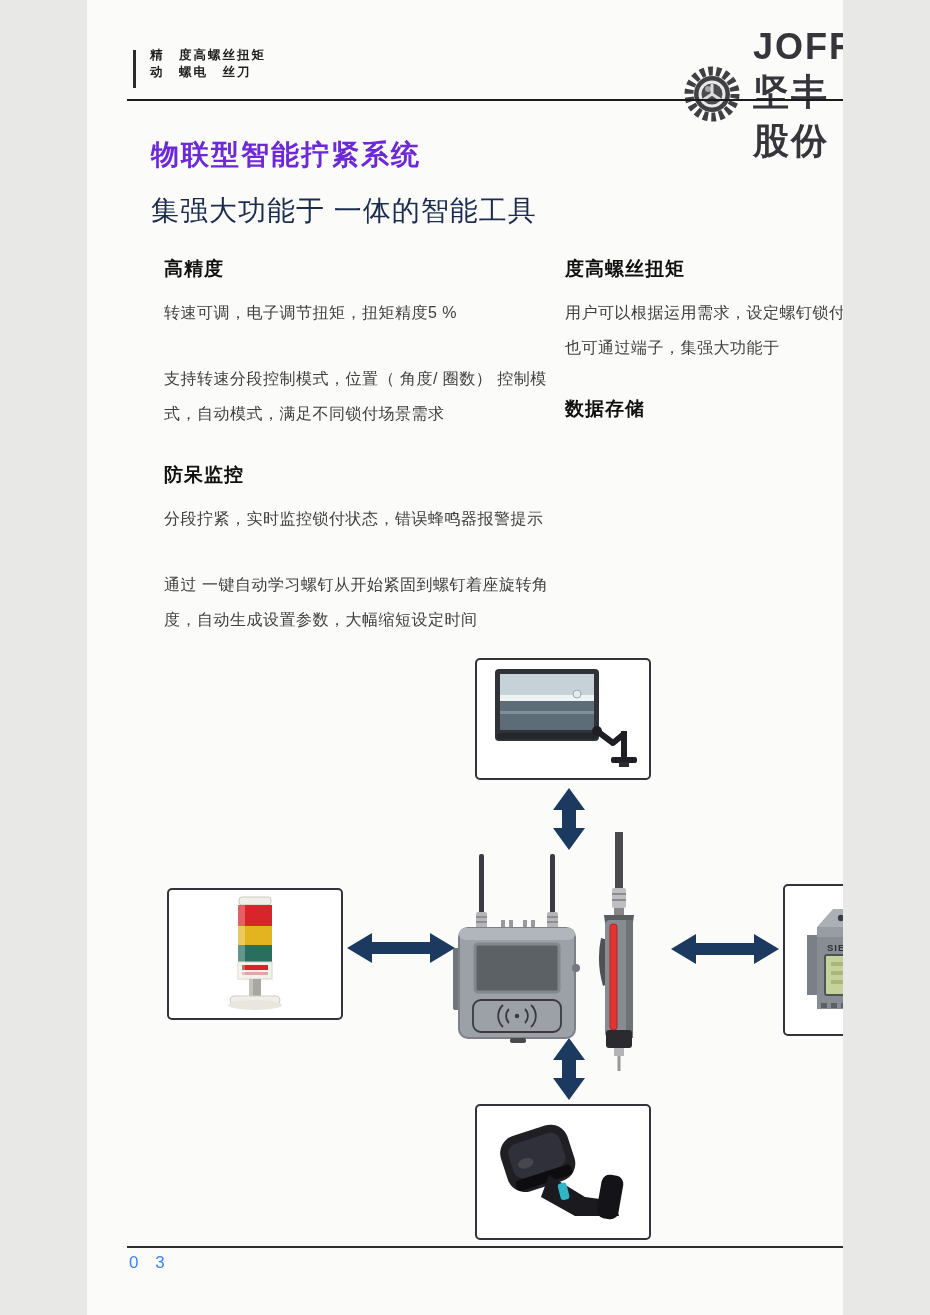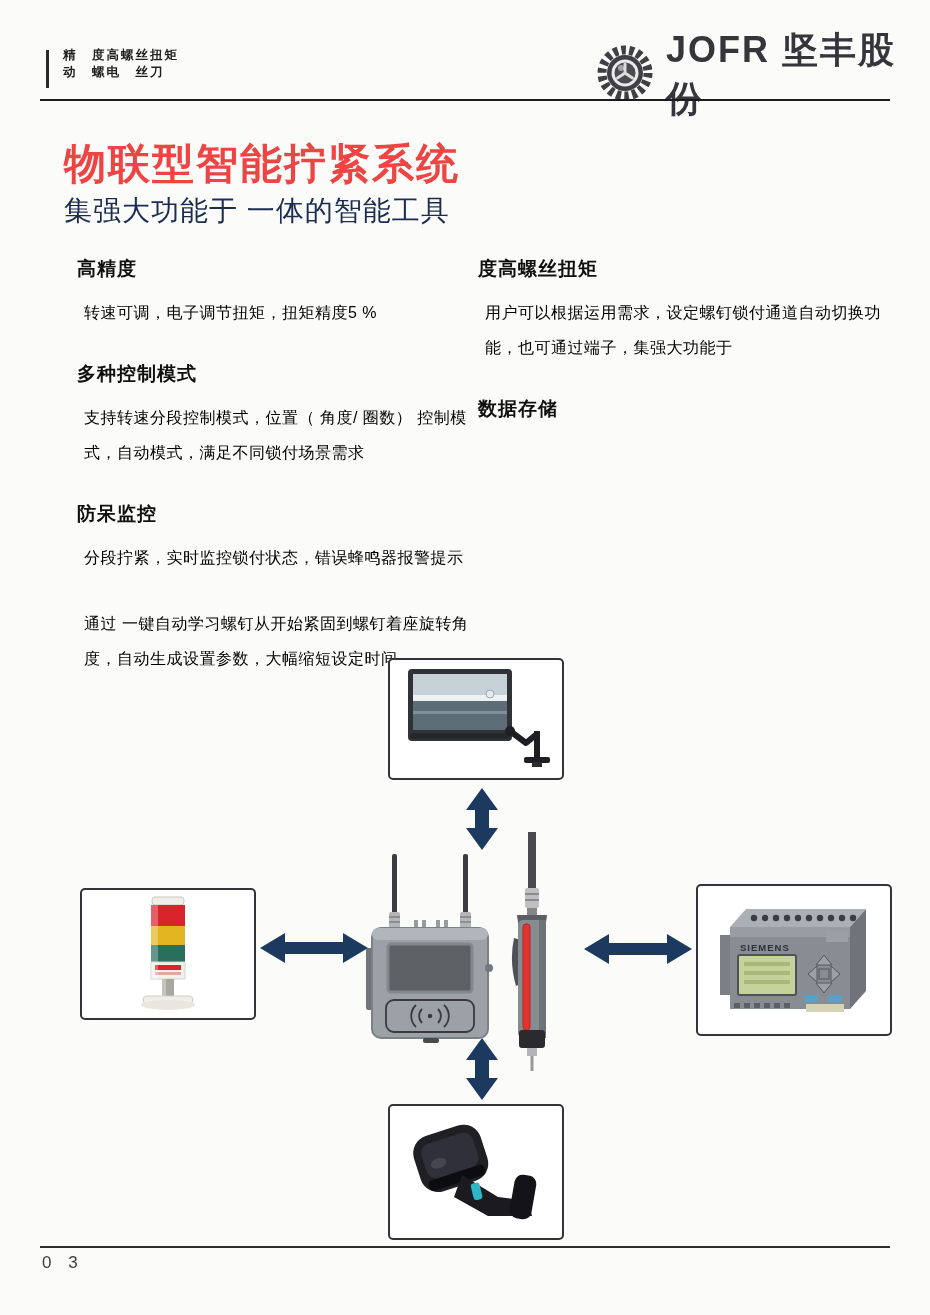--- a/index.html
+++ b/index.html
@@ -1,61 +1,61 @@
 <!DOCTYPE html>
 <html><head>
 <meta charset="utf-8">
 <style>
   html,body{margin:0;padding:0;background:#e8e8e6;}
   .page{
-    position:relative;width:930px;height:1315px;margin:0 auto;
+    position:relative;width:756px;height:1315px;margin:0 auto;
     background:#fbfbf9;overflow:hidden;
     font-family:"Liberation Sans","DejaVu Sans",sans-serif;
     color:#1a1a1a;
   }
   .abs{position:absolute;}
 
   
   .tag-bar{left:46px;top:50px;width:3px;height:38px;background:#2b2b2b;}
   .tagline{left:63px;top:47px;font-size:12.5px;font-weight:bold;line-height:17px;
            color:#1f1f1f;letter-spacing:2px;white-space:pre;}
   .logo{left:596px;top:26px;display:flex;align-items:center;gap:12px;}
   .logo-text{font-size:36px;font-weight:bold;color:#35353b;letter-spacing:2px;}
   .header-rule{left:40px;top:99px;width:850px;height:2px;background:#1b1b1b;}
 
   
-  .title{left:64px;top:136px;font-size:42px;font-weight:bold;color:#ef4444;letter-spacing:2px;}
+  .title{left:64px;top:136px;font-size:28px;font-weight:bold;color:#6d28d9;letter-spacing:2px;}
   .subtitle{left:64px;top:192px;font-size:28px;font-weight:500;color:#1b2c50;letter-spacing:1px;text-align:center;}
 
   
   .col{position:absolute;top:256px;}
   .col-left{left:77px;width:414px;}
   .col-right{left:478px;width:436px;}
   .feat{margin-bottom:31px;}
   .feat h3{margin:0 0 13px 0;font-size:19px;font-weight:bold;color:#101010;letter-spacing:1px;}
-  .feat p{margin:7px;font-size:16px;line-height:35px;color:#000000;letter-spacing:0.5px;}
+  .feat p{margin:0;font-size:16px;line-height:35px;color:#404040;letter-spacing:0.5px;}
 
   
   .node-box{position:absolute;background:#fff;border:2.5px solid #33333b;border-radius:5px;
             display:flex;align-items:center;justify-content:center;}
   .box-top{left:388px;top:658px;width:172px;height:118px;}
   .box-left{left:80px;top:888px;width:172px;height:128px;}
   .box-right{left:696px;top:884px;width:192px;height:148px;}
   .box-bottom{left:388px;top:1104px;width:172px;height:132px;}
   .controller{left:366px;top:850px;}
   .driver{left:510px;top:832px;}
   .arrow{position:absolute;}
   .arr-top{left:464px;top:788px;}
   .arr-bottom{left:464px;top:1038px;}
   .arr-left{left:260px;top:929px;}
   .arr-right{left:584px;top:930px;}
 
   
   .footer-rule{left:40px;top:1246px;width:850px;height:2px;background:#2e2e2e;}
-  .page-num{left:42px;top:1253px;font-size:17px;letter-spacing:6px;color:#404040;}
+  .page-num{left:42px;top:1253px;font-size:17px;letter-spacing:6px;color:#3b82f6;}
 </style>
 </head>
 <body>
 
 <div class="page">
 
   <div class="abs tag-bar"></div>
   <div class="abs tagline"><span>精　度高螺丝扭矩</span><br><span>动　螺电　丝刀</span></div>
 
   <div class="abs logo">
@@ -75,21 +75,20 @@
 
   <div class="abs title">物联型智能拧紧系统</div>
   <div class="abs subtitle">集强大功能于 一体的智能工具</div>
 
   <div class="col col-left">
     <div class="feat">
       <h3>高精度</h3>
       <p>转速可调，电子调节扭矩，扭矩精度5 %</p>
     </div>
     <div class="feat">
-      <h3>多种控制模式</h3>
       <p>支持转速分段控制模式，位置（ 角度/ 圈数） 控制模式，自动模式，满足不同锁付场景需求</p>
     </div>
     <div class="feat">
       <h3>防呆监控</h3>
       <p>分段拧紧，实时监控锁付状态，错误蜂鸣器报警提示</p>
     </div>
     <div class="feat">
       <p>通过 一键自动学习螺钉从开始紧固到螺钉着座旋转角度，自动生成设置参数，大幅缩短设定时间</p>
     </div>
   </div>

